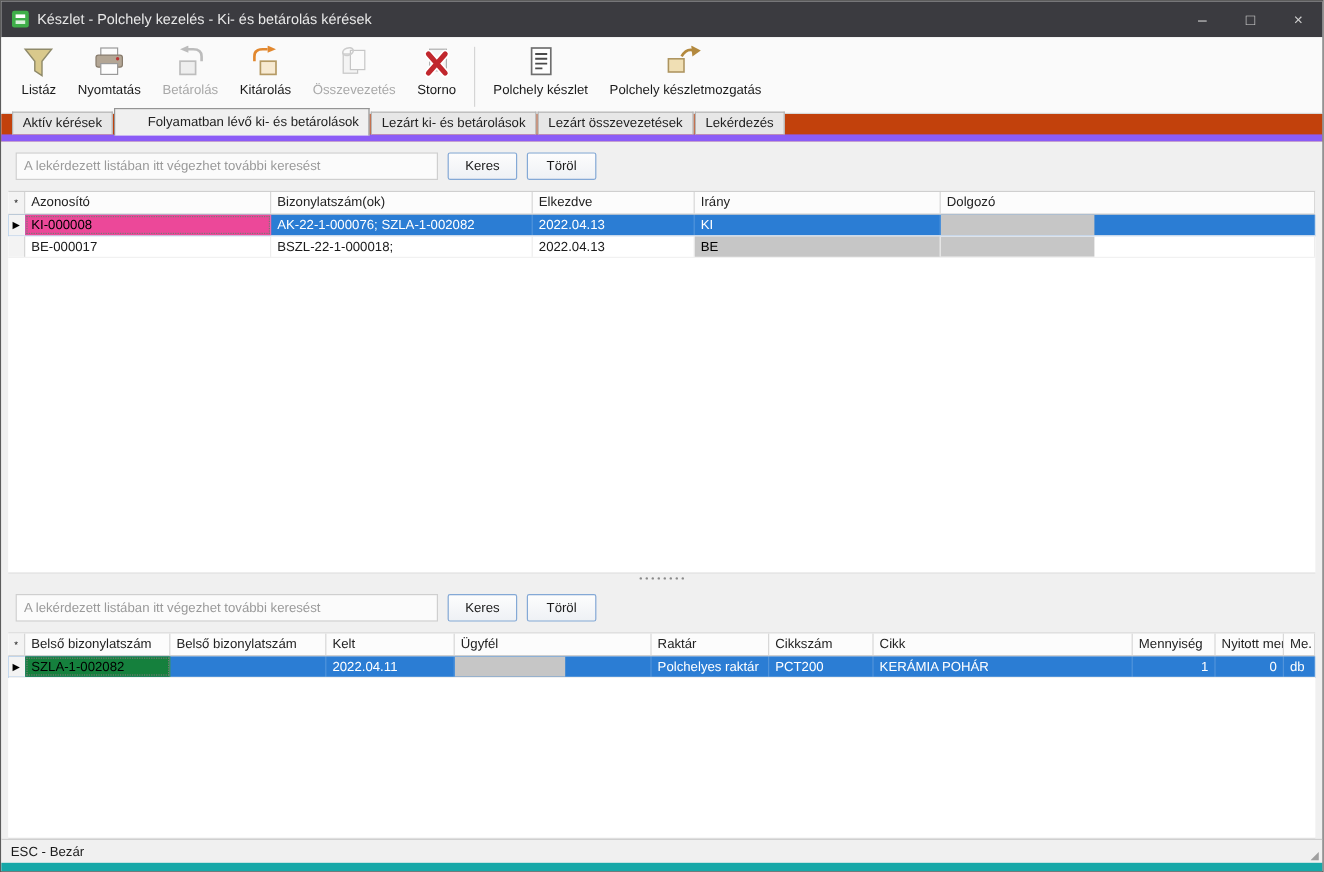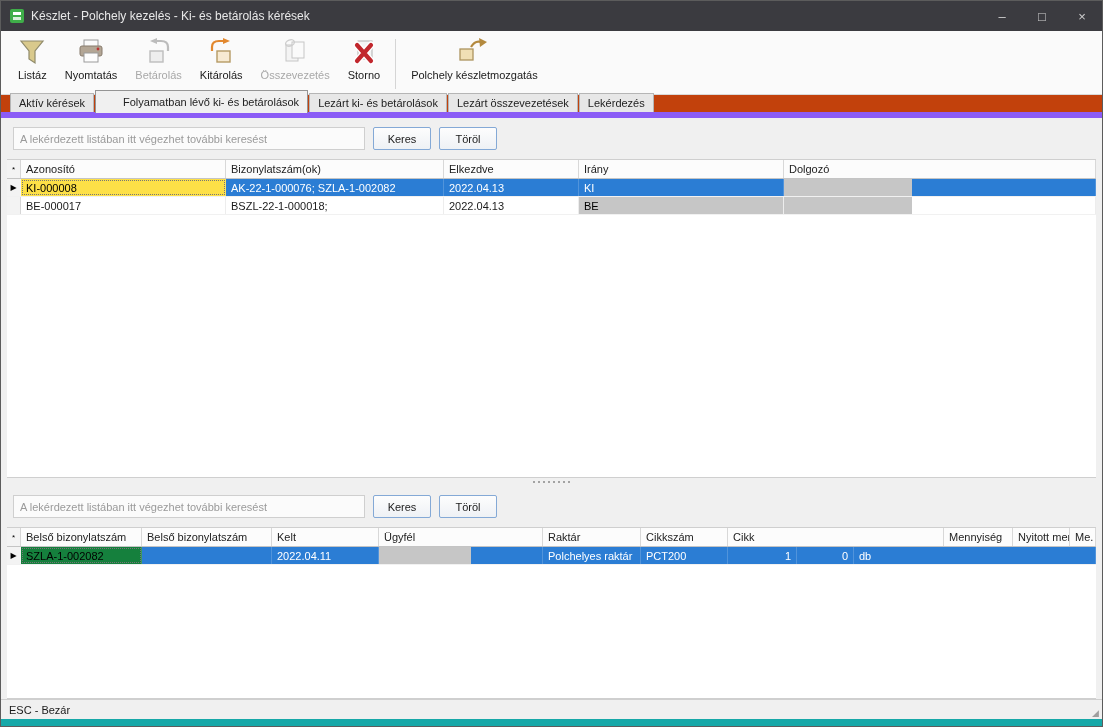--- a/index.html
+++ b/index.html
@@ -38,21 +38,21 @@
   
   .grid { display: flex; flex-direction: column; background: #fff; border: 1px solid #cfcfcf; border-left: none; border-right: none; }
   .grid.lower-grid { flex: 1 1 auto; }
   .grid-header { display: flex; height: 19px; flex: 0 0 auto; background: #fcfcfc; border-bottom: 1px solid #c4c4c4; }
   .hcell { display: flex; align-items: center; padding: 0 5px; border-right: 1px solid #d8d8d8; color: #222; overflow: hidden; white-space: nowrap; }
   .grid-row { display: flex; height: 18px; flex: 0 0 auto; background: #fff; border-bottom: 1px solid #f1f1f1; }
   .cell { display: flex; align-items: center; padding: 0 5px; border-right: 1px solid #ededed; white-space: nowrap; overflow: hidden; }
   .grid-row.selected { background: #2b7dd4; color: #fff; }
   .grid-row.selected .cell { border-right-color: rgba(255,255,255,0.18); }
   .rowsel { justify-content: center; padding: 0; background: #f3f3f3; color: #000; border-right: 1px solid #d6d6d6; font-size: 8px; }
-  .currentcell { background: #fde047; color: #000; outline: 1px dotted #777; outline-offset: -2px; }
+  .currentcell { background: #ec4899; color: #000; outline: 1px dotted #777; outline-offset: -2px; }
   .currentcell.darker { background: #15803d; }
   .gray-bg { background: #c6c6c6; color: #000; }
   .nopad { padding: 0; }
   .redact { display: block; height: 100%; background: #c6c6c6; }
   .w128 { width: 128px; }
   .w92 { width: 92px; }
   .right { justify-content: flex-end; }
   .grid-filler { background: #fff; }
   .upper-filler { height: 262px; flex: 0 0 auto; }
   .lower-filler { flex: 1 1 auto; }
@@ -160,20 +160,32 @@
             <rect x="8" y="3" width="14" height="18" fill="#f4f4f4" stroke="#b0b0b0"></rect>
             <path d="M7 7 L21 23 M21 7 L7 23" stroke="#ffffff" stroke-width="7" stroke-linecap="round"></path>
             <path d="M7 7 L21 23 M21 7 L7 23" stroke="#c1272d" stroke-width="4.2" stroke-linecap="round"></path>
           </svg>
       </span>
       <span class="tlabel">Storno</span>
     </div>
     <div class="tsep"></div>
     <div class="tbtn">
       <span class="ticon">
+        <svg viewBox="0 0 28 28" width="28" height="28">
+            <rect x="6" y="2" width="16" height="22" fill="#fefefe" stroke="#6f6f6f" stroke-width="1.4"></rect>
+            <line x1="9" y1="7" x2="19" y2="7" stroke="#4a4a4a" stroke-width="1.6"></line>
+            <line x1="9" y1="11" x2="19" y2="11" stroke="#4a4a4a" stroke-width="1.6"></line>
+            <line x1="9" y1="15" x2="19" y2="15" stroke="#4a4a4a" stroke-width="1.6"></line>
+            <line x1="9" y1="19" x2="15" y2="19" stroke="#4a4a4a" stroke-width="1.6"></line>
+          </svg>
+      </span>
+      <span class="tlabel">Polchely készlet</span>
+    </div>
+    <div class="tbtn">
+      <span class="ticon">
         <svg viewBox="0 0 34 28" width="34" height="28">
             <rect x="3" y="11" width="13" height="11" fill="#f0dfb4" stroke="#ad945f" stroke-width="1.3"></rect>
             <path d="M14 9 Q18 2 24 4" fill="none" stroke="#b3893e" stroke-width="2.2"></path>
             <path d="M22 0 L30 4 L23 9 Z" fill="#b3893e"></path>
           </svg>
       </span>
       <span class="tlabel">Polchely készletmozgatás</span>
     </div>
   </div>
 
@@ -259,20 +271,21 @@
       <div class="grid-row selected">
         <div class="cell l0 rowsel">▶</div>
         <div class="cell l1 currentcell darker">SZLA-1-002082</div>
         <div class="cell l2"></div>
         <div class="cell l3">2022.04.11</div>
         <div class="cell l4 nopad">
             <span class="redact w92"></span>
           </div>
         <div class="cell l5">Polchelyes raktár</div>
         <div class="cell l6">PCT200</div>
+        <div class="cell l7">KERÁMIA POHÁR</div>
         <div class="cell l8 right">1</div>
         <div class="cell l9 right">0</div>
         <div class="cell l10">db</div>
       </div>
       <div class="grid-filler lower-filler"></div>
     </div>
 
   </div>
 
   <div class="statusbar">

